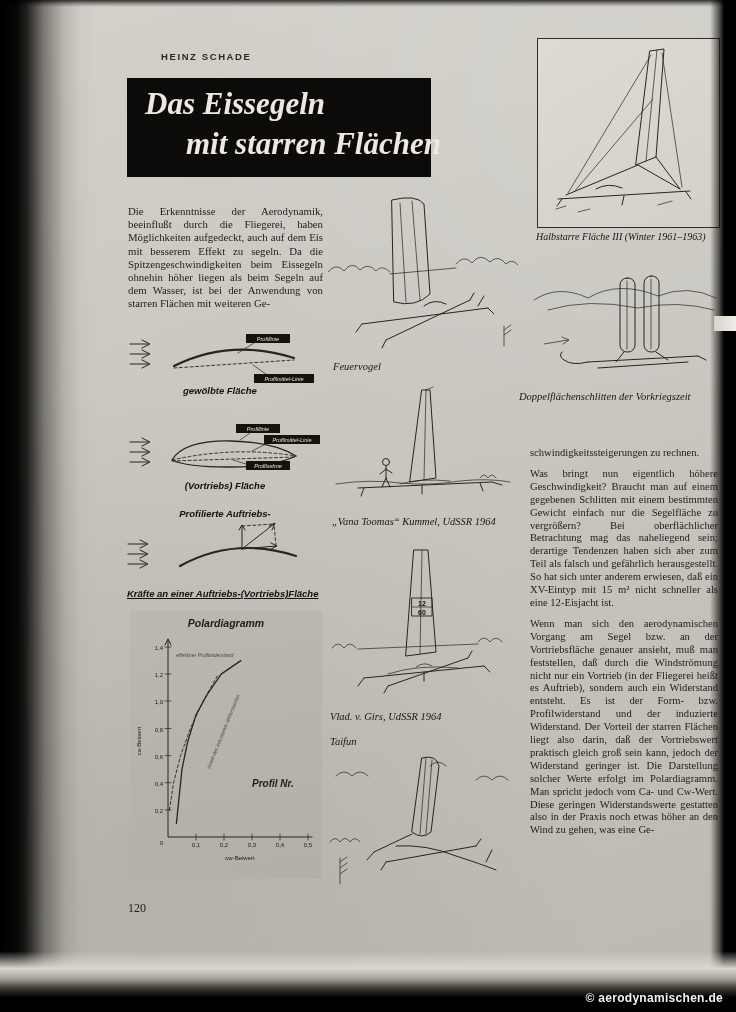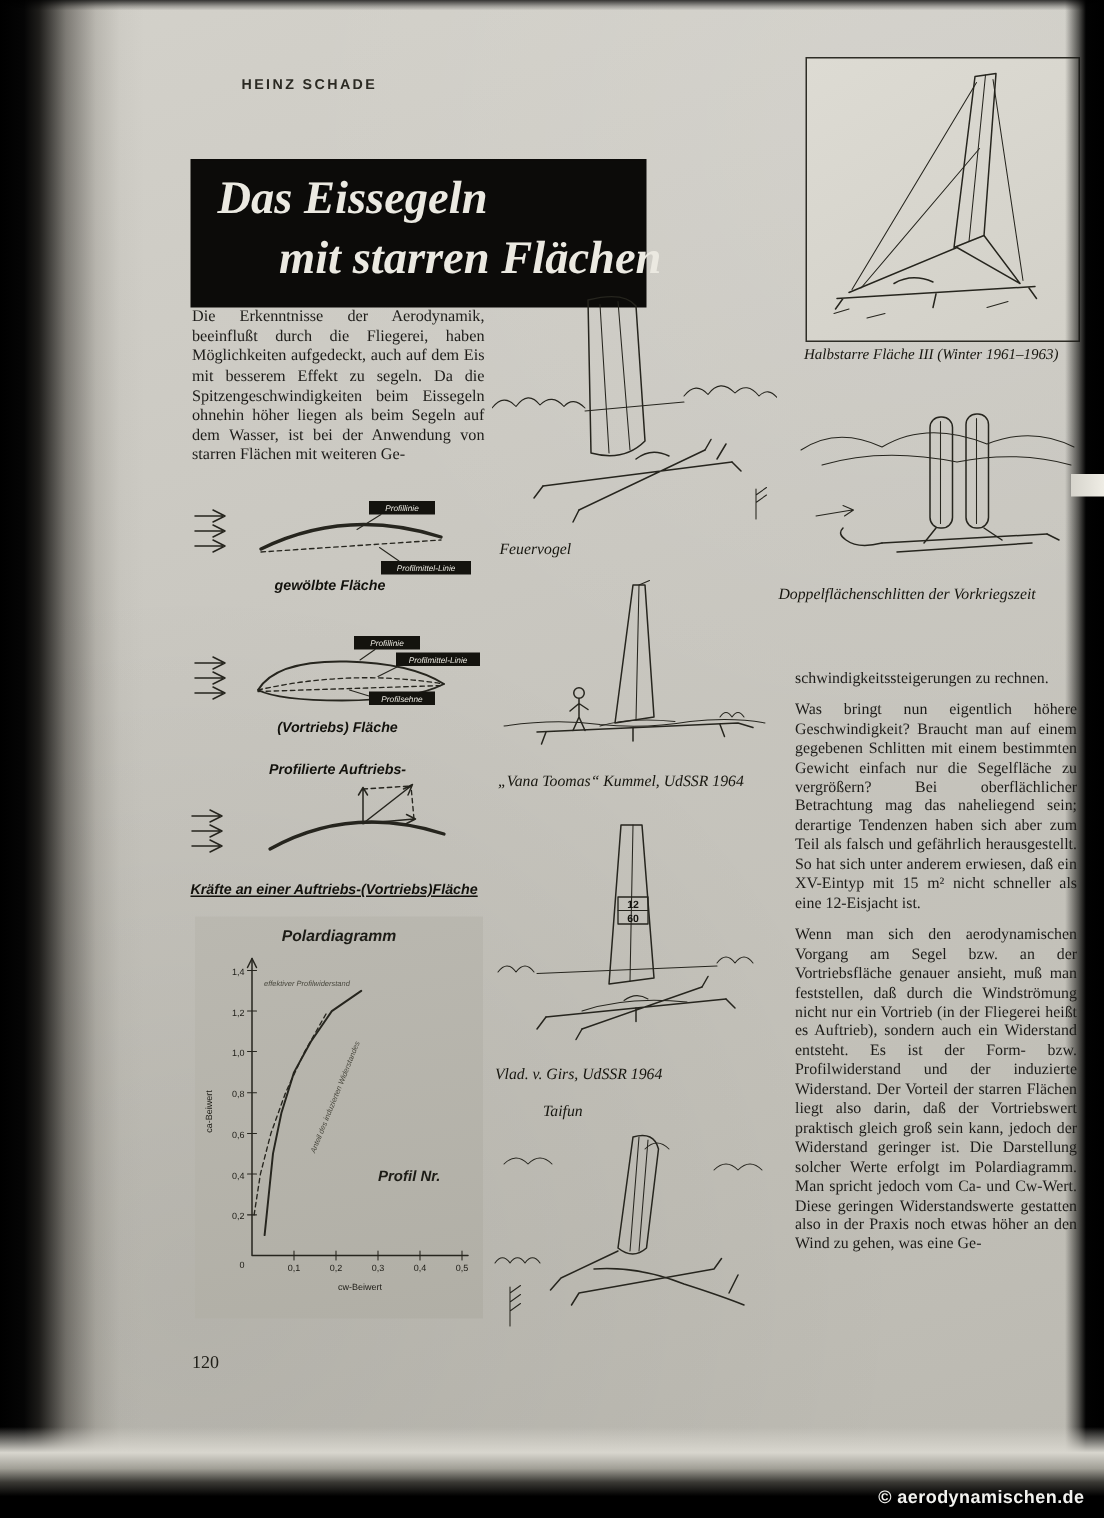--- a/index.html
+++ b/index.html
@@ -50,21 +50,21 @@
   .polar .pnr{font-size:10px;font-weight:bold;font-style:italic;}
   .polar .ann{font-size:5px;fill:#4a493f;font-style:italic;}
 </style>
 </head>
 <body>
 
 <div class="page">
 
   <div class="abs author" style="left:161px;top:51px;">HEINZ SCHADE</div>
 
-  <div class="abs title-box" style="left:128px;top:79px;width:302px;height:92px;padding-top:5px;margin-top:28px;">
+  <div class="abs title-box" style="left:128px;top:79px;width:302px;height:92px;padding-top:5px;">
     <div class="title-line" style="padding-left:17px;">Das Eissegeln</div>
     <div class="title-line" style="padding-left:58px;">mit starren Flächen</div>
   </div>
 
   <div class="abs photo-frame" style="left:537px;top:38px;width:181px;height:188px;">
     <svg class="art" width="179" height="186" viewBox="0 0 179 186">
       <path d="M112,12 L126,10 L118,118 L98,126 Z"></path>
       <path d="M119,11 L108,122" class="thin"></path>
       <path d="M100,126 L28,156 M100,126 L142,150 M118,118 L142,150"></path>
       <path d="M20,160 L152,152 M24,160 l-5,7 M148,153 l5,7 M86,157 l-2,9"></path>
@@ -188,21 +188,21 @@
     <rect x="84" y="52" width="20" height="18" style="stroke-width:.9"></rect>
     <path class="thin" d="M84,61 L104,61"></path>
     <text x="94" y="59.5" text-anchor="middle" style="font-size:7px;font-weight:bold;">12</text>
     <text x="94" y="68.5" text-anchor="middle" style="font-size:7px;font-weight:bold;">60</text>
     <path d="M36,132 L156,120 M60,140 L140,112"></path>
     <path class="thin" d="M60,128 Q90,118 130,122 M88,121 q8,-6 16,-1"></path>
     <path d="M36,132 l-6,8 M156,120 l6,6 M96,126 l0,9 M60,140 l-4,7 M140,112 l4,-7"></path>
   </svg>
   <div class="abs caption" style="left:330px;top:711px;">Vlad. v. Girs, UdSSR 1964</div>
 
-  <div class="abs caption" style="left:330px;top:736px;margin-left:32px;">Taifun</div>
+  <div class="abs caption" style="left:330px;top:736px;">Taifun</div>
   <svg class="abs art" style="left:326px;top:750px;" width="196" height="144" viewBox="0 0 196 144">
     <path class="thin" d="M10,26 q8,-8 16,0 q8,-8 16,0 M150,30 q8,-8 16,0 q8,-8 16,0 M104,16 q8,-8 16,0"></path>
     <path class="thin" d="M4,92 q5,-7 10,0 q5,-7 10,0 q5,-7 10,0"></path>
     <path d="M96,8 Q110,4 113,16 L105,82 Q96,90 86,82 Z"></path>
     <path class="thin" d="M100,8 L94,84 M106,10 L100,84"></path>
     <path d="M86,84 L48,102 M48,102 l-7,8"></path>
     <path d="M70,96 Q100,94 130,106 Q155,114 170,120 M160,112 l6,-12"></path>
     <path d="M60,112 L150,96 M60,112 l-5,8 M150,96 l5,-7"></path>
     <path class="thin" d="M14,108 L14,134 M14,112 l7,-5 M14,118 l7,-5 M14,124 l7,-5"></path>
   </svg>

